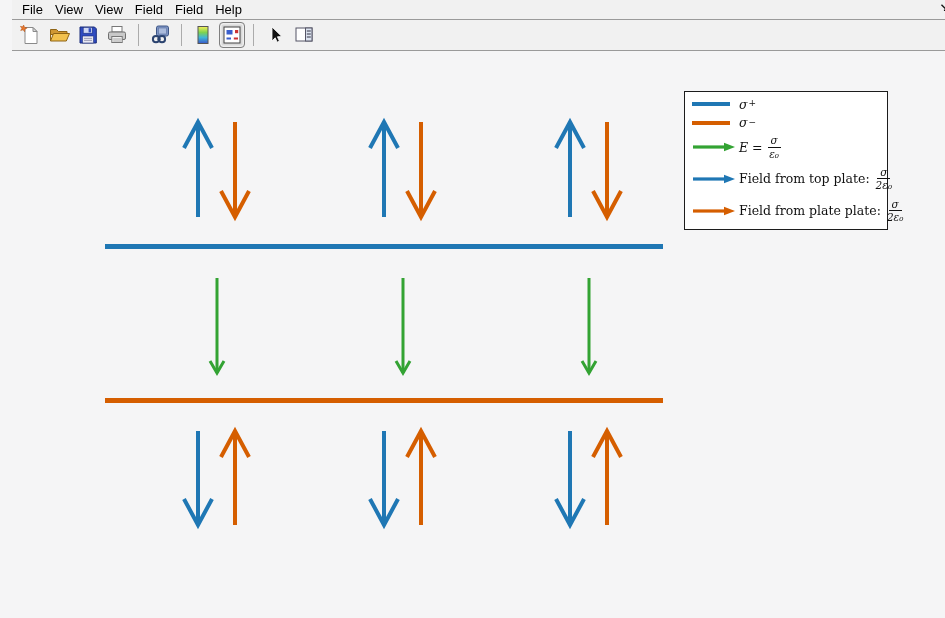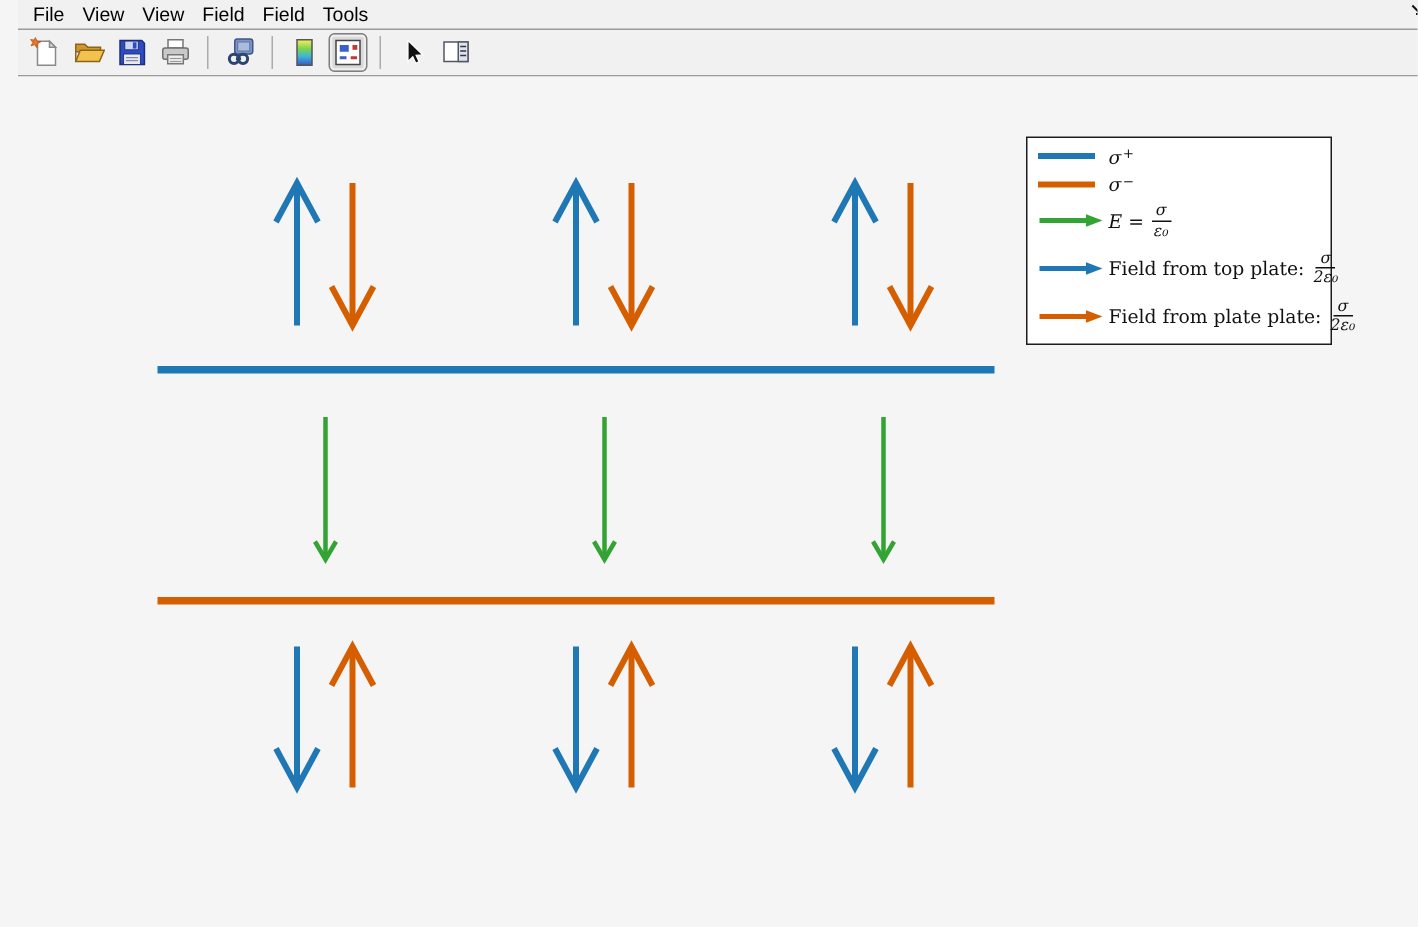--- a/index.html
+++ b/index.html
@@ -71,21 +71,21 @@
 <body>
 
 <div class="window">
 
   <div class="menubar">
     <span class="menu-item">File</span>
     <span class="menu-item">View</span>
     <span class="menu-item">View</span>
     <span class="menu-item">Field</span>
     <span class="menu-item">Field</span>
-    <span class="menu-item">Tools</span>
+    <span class="menu-item">Help</span>
     <span class="overflow">↘</span>
   </div>
 
   <div class="toolbar">
     <button class="tb">
       <svg width="22" height="22" viewBox="0 0 22 22">
         <path d="M6 3.5 h8 l4 4 v12 H6 z" fill="#ffffff" stroke="#8a8a8a"></path>
         <path d="M14 3.5 l4 4 h-4 z" fill="#dcdcdc" stroke="#8a8a8a"></path>
         <path d="M4.6 1 l1 2.4 2.6 .5 -2.4 1.3 -.2 2.6 -1.5-2 -2.4 .7 1.2-2.2 -1.5-1.9 2.5 .3 z" fill="#e8762c" stroke="#b14d0c" stroke-width="0.5"></path>
       </svg>

